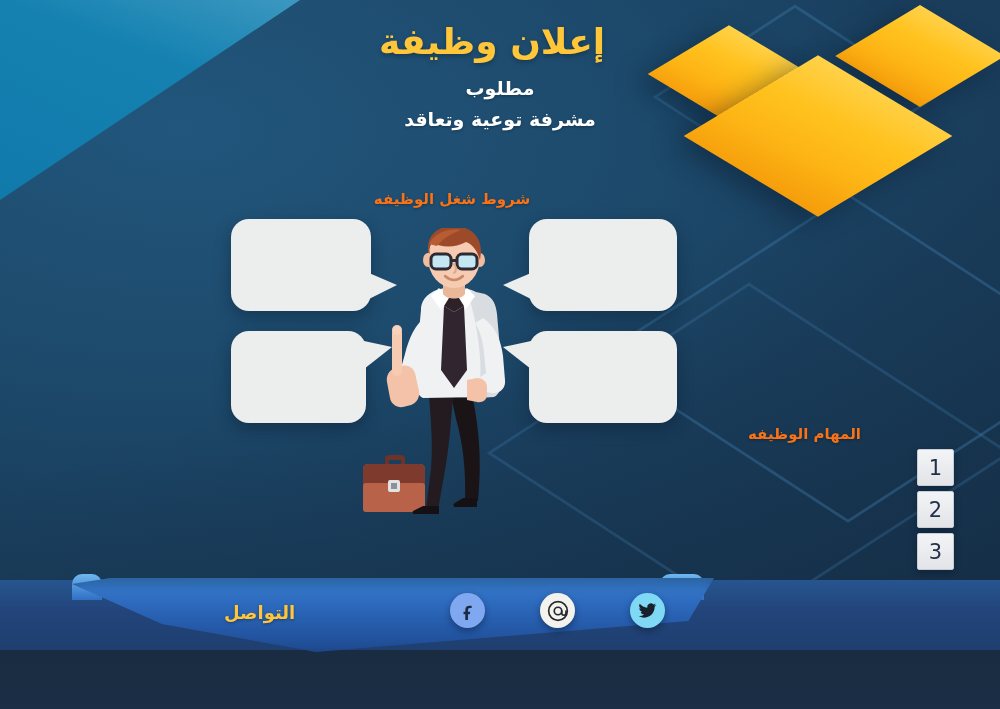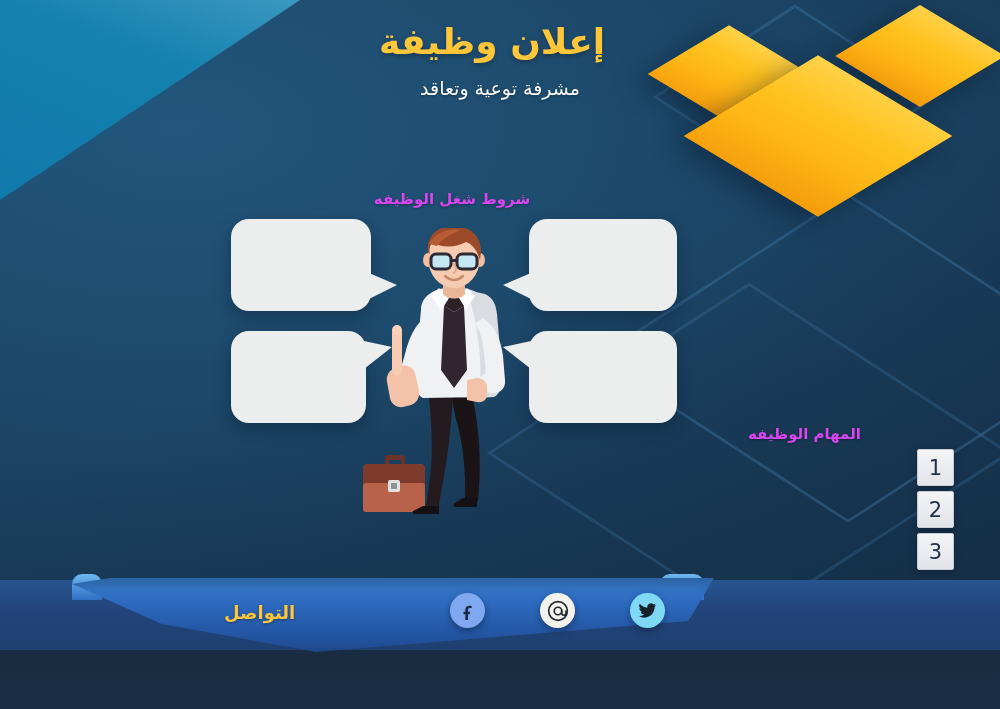--- a/index.html
+++ b/index.html
@@ -54,26 +54,26 @@
   .title{
     color:#ffc63a;font-size:36px;font-weight:bold;line-height:1.1;
     letter-spacing:.5px;text-shadow:0 2px 5px rgba(0,0,0,.28);
     margin:0 16px 14px 0;
   }
   .subtitle{
     color:#ffffff;font-size:19px;font-weight:bold;line-height:1.35;margin:0;
     text-shadow:0 1px 3px rgba(0,0,0,.3);
   }
   .subtitle2{
-    color:#ffffff;font-size:19px;font-weight:normal;line-height:1.35;margin:6px 0 0 0;
+    color:#ffffff;font-size:19px;font-weight:bold;line-height:1.35;margin:6px 0 0 0;
     text-shadow:0 1px 3px rgba(0,0,0,.3);
   }
 
   .section-label{
-    position:absolute;color:#d946ef;font-weight:bold;font-size:15px;
+    position:absolute;color:#f97316;font-weight:bold;font-size:15px;
     text-shadow:0 1px 3px rgba(0,0,0,.3);white-space:nowrap;
   }
   .lbl-conditions{left:364px;top:190px;width:176px;text-align:center;}
   .lbl-duties{left:748px;top:425px;}
 
   
   .bubble{
     position:absolute;background:#eceded;border-radius:18px;
     box-shadow:0 6px 16px rgba(6,20,36,.35);
   }
@@ -161,20 +161,21 @@
       <div class="face"></div>
     </div>
   <div class="diamond d3">
       <div class="face"></div>
     </div>
 
   <div class="bg-darkbottom"></div>
 
   <div class="headings">
     <h1 class="title">إعلان وظيفة</h1>
+    <p class="subtitle">مطلوب</p>
     <p class="subtitle2">مشرفة توعية وتعاقد</p>
   </div>
 
   <div class="section-label lbl-conditions">شروط شغل الوظيفه</div>
   <div class="section-label lbl-duties">المهام الوظيفه</div>
 
   <div class="bubble b1"></div>
   <div class="bubble b2"></div>
   <div class="bubble b3"></div>
   <div class="bubble b4"></div>

